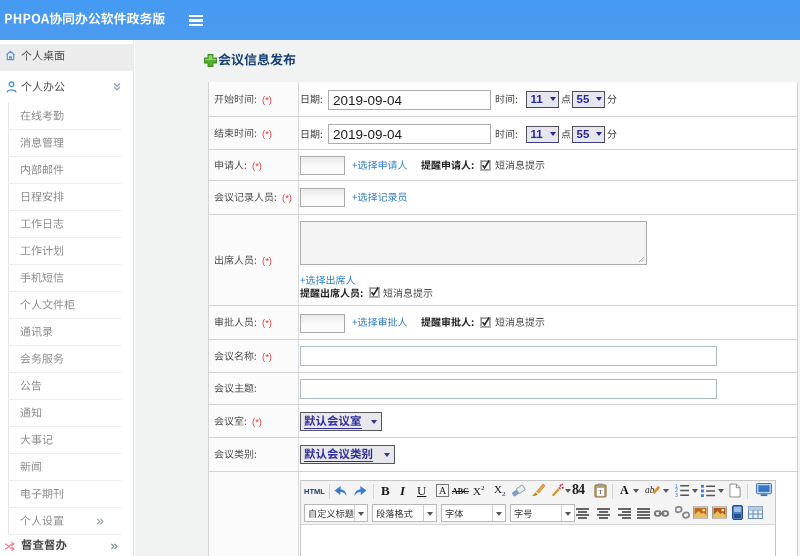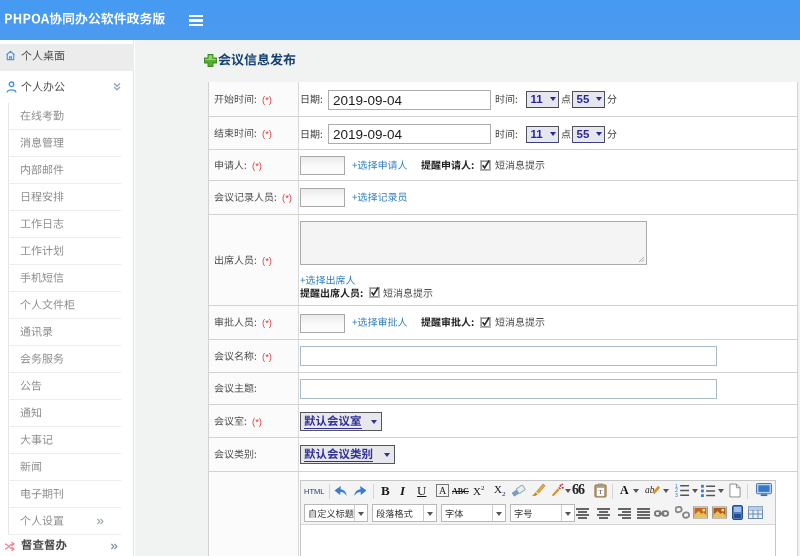--- a/index.html
+++ b/index.html
@@ -603,21 +603,21 @@
           <use href="#g68" transform="translate(34.5 10.1) scale(0.0460)"></use>
           <use href="#g116" transform="translate(46.0 10.1) scale(0.0460)"></use>
           <use href="#g117" transform="translate(57.5 10.1) scale(0.0460)"></use>
         </svg>
       </div>
       <div style="position:absolute;left:3px;top:14.6px;width:69px;height:1px;background:#30309a"></div>
       <span style="position:absolute;right:4px;top:7px;width:0;height:0;border:3px solid transparent;border-top:4px solid #30309a"></span>
     </div>
     <div class="abs" style="left:300px;top:480px;width:476px;height:76px;border:1px solid #c6c6c6;background:#f4f4f4"></div>
     <div class="abs" style="left:301px;top:524px;width:474px;height:32px;background:#fff;border-top:1px solid #d5d5d5"></div>
-    <div style="position:absolute;left:304px;top:484px;line-height:0"><span style="font-size:7.5px;font-weight:normal;color:#1d3f63;line-height:16px">HTML</span></div>
+    <div style="position:absolute;left:304px;top:484px;line-height:0"><span style="font-size:7.5px;font-weight:bold;color:#1d3f63;line-height:16px">HTML</span></div>
     <div style="position:absolute;left:329px;top:484px;line-height:0">
       <div style="width:1px;height:15px;background:#d4d4d4"></div>
     </div>
     <div style="position:absolute;left:333px;top:483px;line-height:0"><svg width="16" height="15" viewBox="0 0 16 15">
         <path d="M13.5 13 C13.5 9 11 6.5 7.5 6.2 L7.8 3 L1.5 7.5 L7.2 12 L7.4 8.8 C10.5 9 12 10.5 13.5 13 Z" fill="#3a7ad1"></path>
       </svg></div>
     <div style="position:absolute;left:352px;top:483px;line-height:0"><svg style="transform:scaleX(-1)" width="16" height="15" viewBox="0 0 16 15">
         <path d="M13.5 13 C13.5 9 11 6.5 7.5 6.2 L7.8 3 L1.5 7.5 L7.2 12 L7.4 8.8 C10.5 9 12 10.5 13.5 13 Z" fill="#3a7ad1"></path>
       </svg></div>
     <div style="position:absolute;left:373px;top:484px;line-height:0">
@@ -640,21 +640,21 @@
       </svg></div>
     <div style="position:absolute;left:550px;top:483px;line-height:0"><svg width="14" height="14" viewBox="0 0 16 16">
         <path d="M2 14 L9 6 L11 8 L4 15 Z" fill="#d99030"></path>
         <path d="M10 5 L12 7" stroke="#844" stroke-width="1.5"></path>
         <g fill="#c33">
           <circle cx="12" cy="3" r="1.2"></circle>
           <circle cx="14.5" cy="5.5" r="1.2"></circle>
           <circle cx="14" cy="1.5" r="1"></circle>
         </g>
       </svg><span style="position:absolute;left:15px;top:6px;width:0;height:0;border:3px solid transparent;border-top:4px solid #555"></span></div>
-    <div style="position:absolute;left:572px;top:482px;line-height:0"><span style="font-family:'Liberation Serif',serif;font-size:14px;font-weight:bold;color:#222;line-height:15px;letter-spacing:-1px">66</span></div>
+    <div style="position:absolute;left:572px;top:482px;line-height:0"><span style="font-family:'Liberation Serif',serif;font-size:14px;font-weight:bold;color:#222;line-height:15px;letter-spacing:-1px">84</span></div>
     <div style="position:absolute;left:594px;top:483px;line-height:0"><svg width="13" height="15" viewBox="0 0 14 16">
         <rect x="1" y="2" width="12" height="13" rx="1" fill="#c9a268" stroke="#8a6a30"></rect>
         <rect x="4" y="0.5" width="6" height="3" rx="1" fill="#999"></rect>
         <rect x="3" y="5" width="8" height="9" fill="#fff" stroke="#999" stroke-width="0.5"></rect>
         <text x="7" y="12" text-anchor="middle" font-size="7" font-family="Liberation Serif" fill="#333">T</text>
       </svg></div>
     <div style="position:absolute;left:612px;top:484px;line-height:0">
       <div style="width:1px;height:15px;background:#d4d4d4"></div>
     </div>
     <div style="position:absolute;left:620px;top:483px;line-height:0"><span style="font-family:'Liberation Serif',serif;font-size:12px;font-weight:bold;color:#111;line-height:15px">A</span><span style="position:absolute;left:13px;top:6px;width:0;height:0;border:3px solid transparent;border-top:4px solid #555"></span></div>

